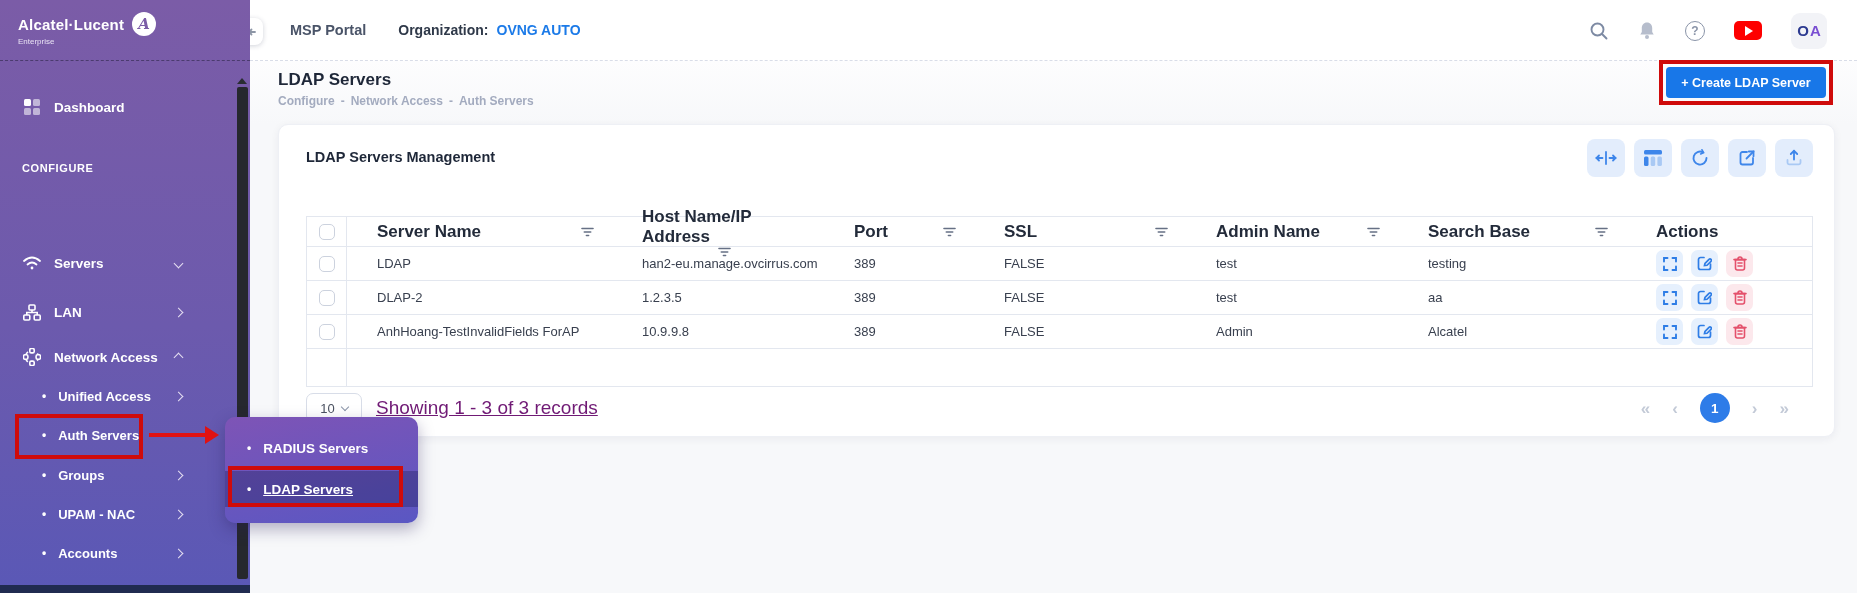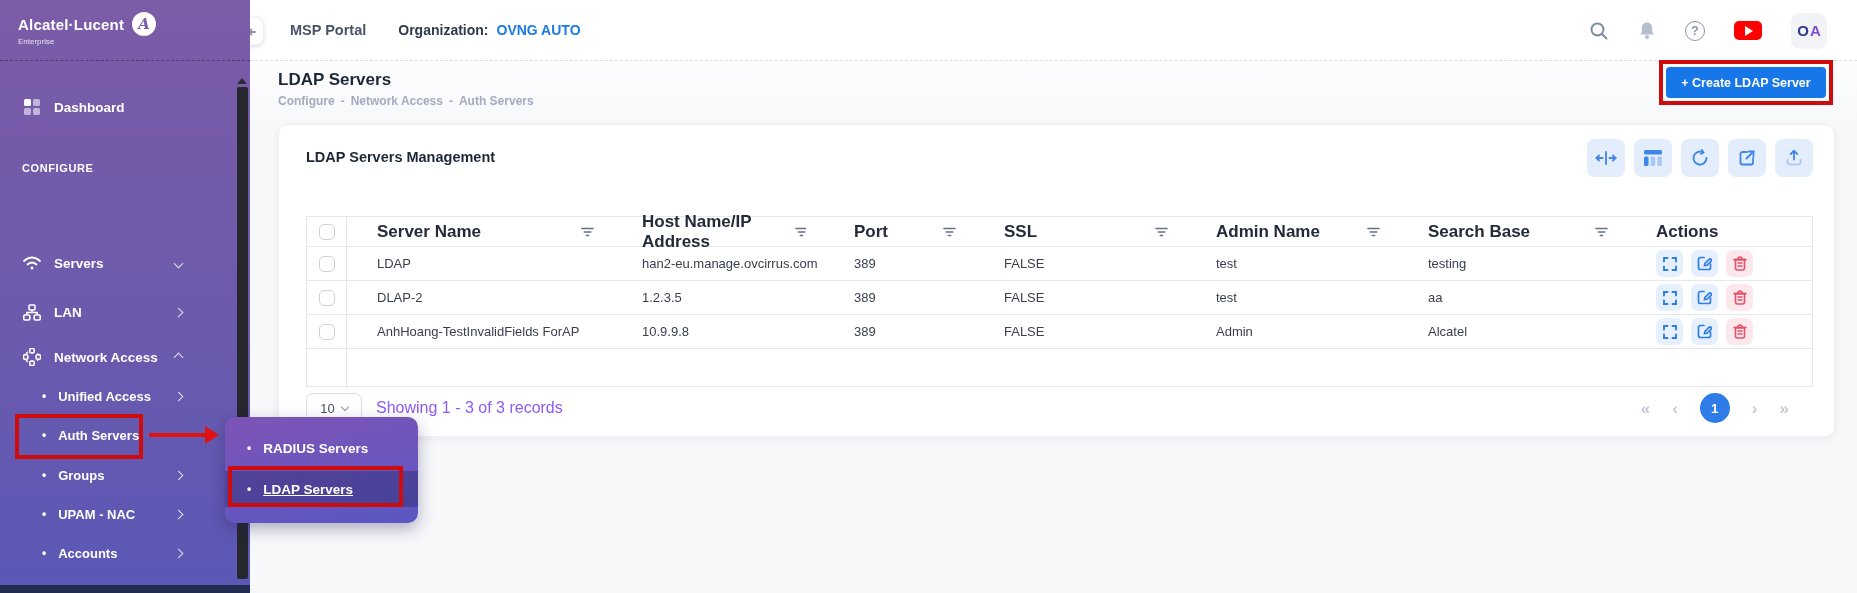--- a/index.html
+++ b/index.html
@@ -82,37 +82,37 @@
   .search-box input::placeholder { color:#8a94a8; }
   .tool-btn { width:38px; height:38px; background:#e3edfc; border:none; border-radius:8px; cursor:pointer;
     display:flex; align-items:center; justify-content:center; }
 
   
   .table { position:absolute; left:27px; right:21px; top:91px; border:1px solid #e3e7ef; }
   .t-row { display:flex; align-items:center; border-bottom:1px solid #e3e7ef; height:34px; }
   .t-row.header { height:30px; background:#fff; }
   .t-row.filler { height:37px; border-bottom:none; }
   .col-cb { width:40px; align-self:stretch; display:flex; align-items:center; justify-content:center; border-right:1px solid #e3e7ef; }
-  .col-server { width:265px; } .col-host { width:212px; } .col-port { width:150px; }
+  .col-server { width:265px; } .col-host { width:212px;flex-direction:column; } .col-port { width:150px; }
   .col-ssl { width:212px; } .col-admin { width:212px; } .col-base { width:228px; } .col-actions { flex:1; }
   .hcell { display:flex; align-items:center; justify-content:space-between; padding:0 18px 0 30px;
     color:#232b3a; font-size:17px; font-weight:bold; }
   .hcell.no-filter { justify-content:flex-start; }
   .cell { padding-left:30px; color:#39404f; font-size:13px; }
   .checkbox { width:16px; height:16px; border:1.5px solid #ccd2de; border-radius:5px; background:#fff; cursor:pointer; }
   .actions-cell { display:flex; gap:8px; padding-left:30px; }
   .act-btn { width:27px; height:27px; border:none; border-radius:7px; cursor:pointer; display:flex; align-items:center; justify-content:center; }
   .act-blue { background:#e6f0fd; } .act-red { background:#fce8ec; }
 
   
   .panel-footer { position:absolute; left:27px; right:45px; top:266px; height:34px; display:flex; align-items:center; }
   .pagesize { width:56px; height:30px; border:1px solid #d8dde8; border-radius:7px; background:#fff; display:flex;
     align-items:center; justify-content:center; gap:7px; color:#4a5160; font-size:13px; cursor:pointer; }
   .pagesize .chev2 { width:6px; height:6px; border-right:1.6px solid #8a94a8; border-bottom:1.6px solid #8a94a8; transform:rotate(45deg); margin-top:-3px; }
-  .records { margin-left:14px; color:#8b5cf6; font-size:16px; }
+  .records { margin-left:14px; color:#701a75; font-size:19px;text-decoration:underline; }
   .pager { margin-left:auto; display:flex; align-items:center; gap:22px; }
   .pg-nav { color:#c3cad7; font-size:17px; font-weight:bold; cursor:pointer; line-height:1; }
   .pg-current { width:30px; height:30px; border-radius:50%; background:#2e7ce8; color:#fff; font-size:13.5px; font-weight:bold;
     display:flex; align-items:center; justify-content:center; cursor:pointer; }
 
   
   .flyout { position:absolute; left:225px; top:417px; width:193px; height:106px; border-radius:10px;
     background:linear-gradient(168deg,#7e54b6 0%,#5a57c3 100%); box-shadow:0 6px 16px rgba(40,30,90,.35); z-index:30; }
   .fly-item { position:absolute; left:0; width:100%; display:flex; align-items:center; color:#fff;
     font-size:13.5px; font-weight:bold; padding-left:22px; cursor:pointer; }

